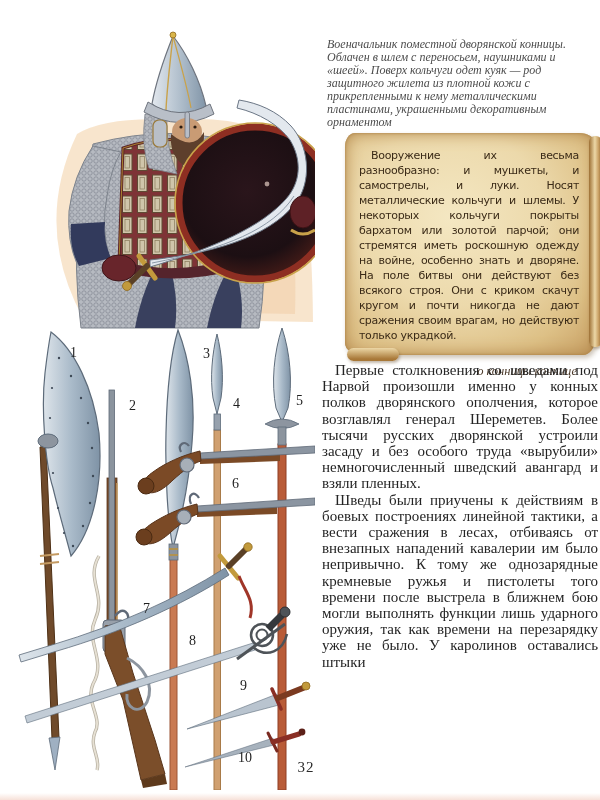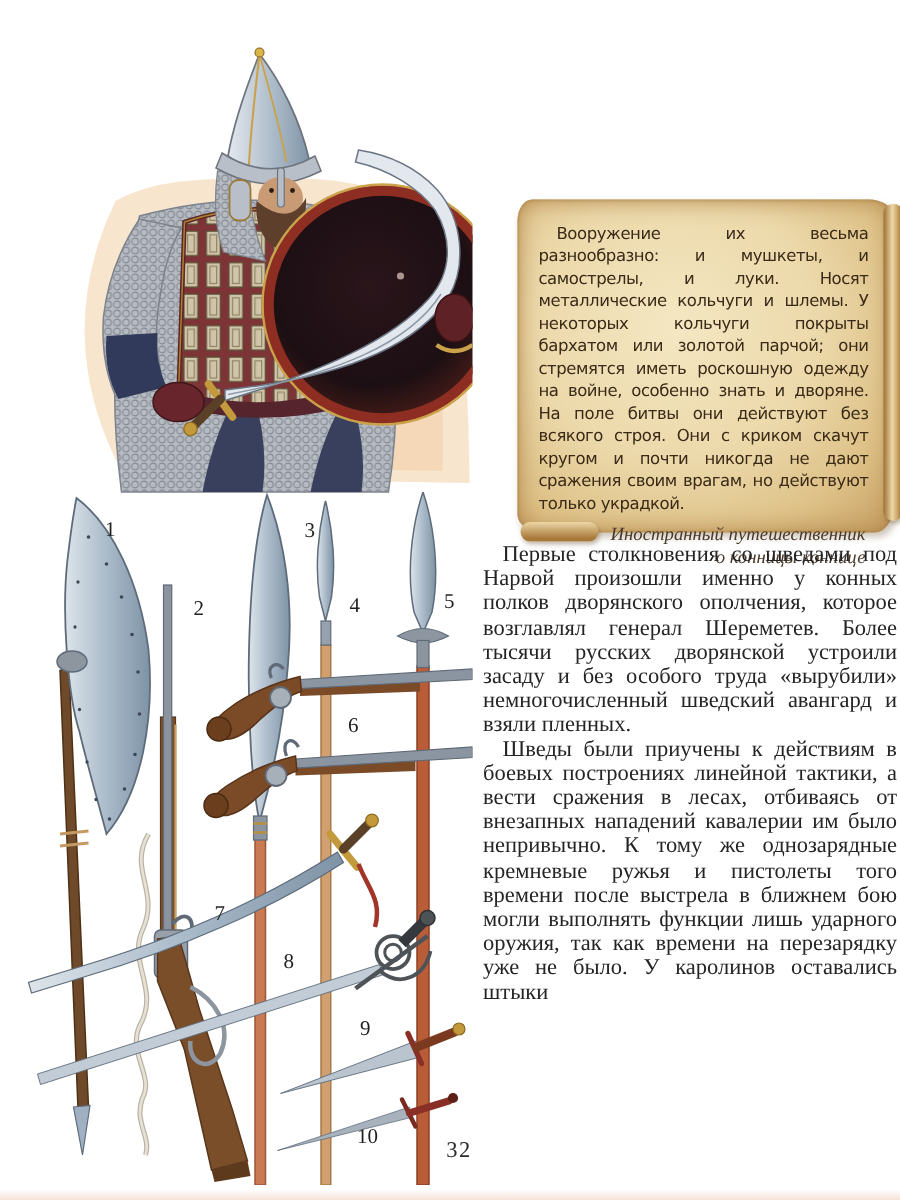--- a/index.html
+++ b/index.html
@@ -116,25 +116,26 @@
       </g>
       <g>
         <path d="M124,230 L140,252" stroke="#c29a3c" stroke-width="5" stroke-linecap="round"></path>
         <path d="M132,240 L114,258" stroke="#5a4026" stroke-width="6" stroke-linecap="round"></path>
         <circle cx="112" cy="260" r="4.5" fill="#c29a3c" stroke="#8f6a20" stroke-width="0.8"></circle>
         <ellipse cx="104" cy="242" rx="17" ry="13" fill="#68252b" stroke="#40161a" stroke-width="1"></ellipse>
       </g>
     </svg>
   </div>
 
+  <div class="warrior-caption">Военачальник поместной дворянской конницы. Облачен в шлем с переносьем, наушниками и «шеей». Поверх кольчуги одет куяк — род защитного жилета из плотной кожи с прикрепленными к нему металлическими пластинами, украшенными декоративным орнаментом</div>
 
   <div class="parchment">
     <p class="parchment-text">Вооружение их весьма разнообразно: и мушкеты, и самострелы, и луки. Носят металлические кольчуги и шлемы. У некоторых кольчуги покрыты бархатом или золотой парчой; они стремятся иметь роскошную одежду на войне, особенно знать и дворяне. На поле битвы они действуют без всякого строя. Они с криком скачут кругом и почти никогда не дают сражения своим врагам, но действуют только украдкой.</p>
     <p class="parchment-attr">
-      <span>Иностранный путешественник</span><br>
+      <br>
       <span>о конницы коннице</span>
     </p>
   </div>
 
   <div class="article">
     <p>Первые столкновения со шведами под Нарвой произошли именно у конных полков дворянского ополчения, которое возглавлял генерал Шереметев. Более тысячи русских дворянской устроили засаду и без особого труда «вырубили» немногочисленный шведский авангард и взяли пленных.</p>
     <p>Шведы были приучены к действиям в боевых построениях линейной тактики, а вести сражения в лесах, отбиваясь от внезапных нападений кавалерии им было непривычно. К тому же однозарядные кремневые ружья и пистолеты того времени после выстрела в ближнем бою могли выполнять функции лишь ударного оружия, так как времени на перезарядку уже не было. У каролинов оставались штыки</p>
   </div>
 
   <div class="weapons-figure">

